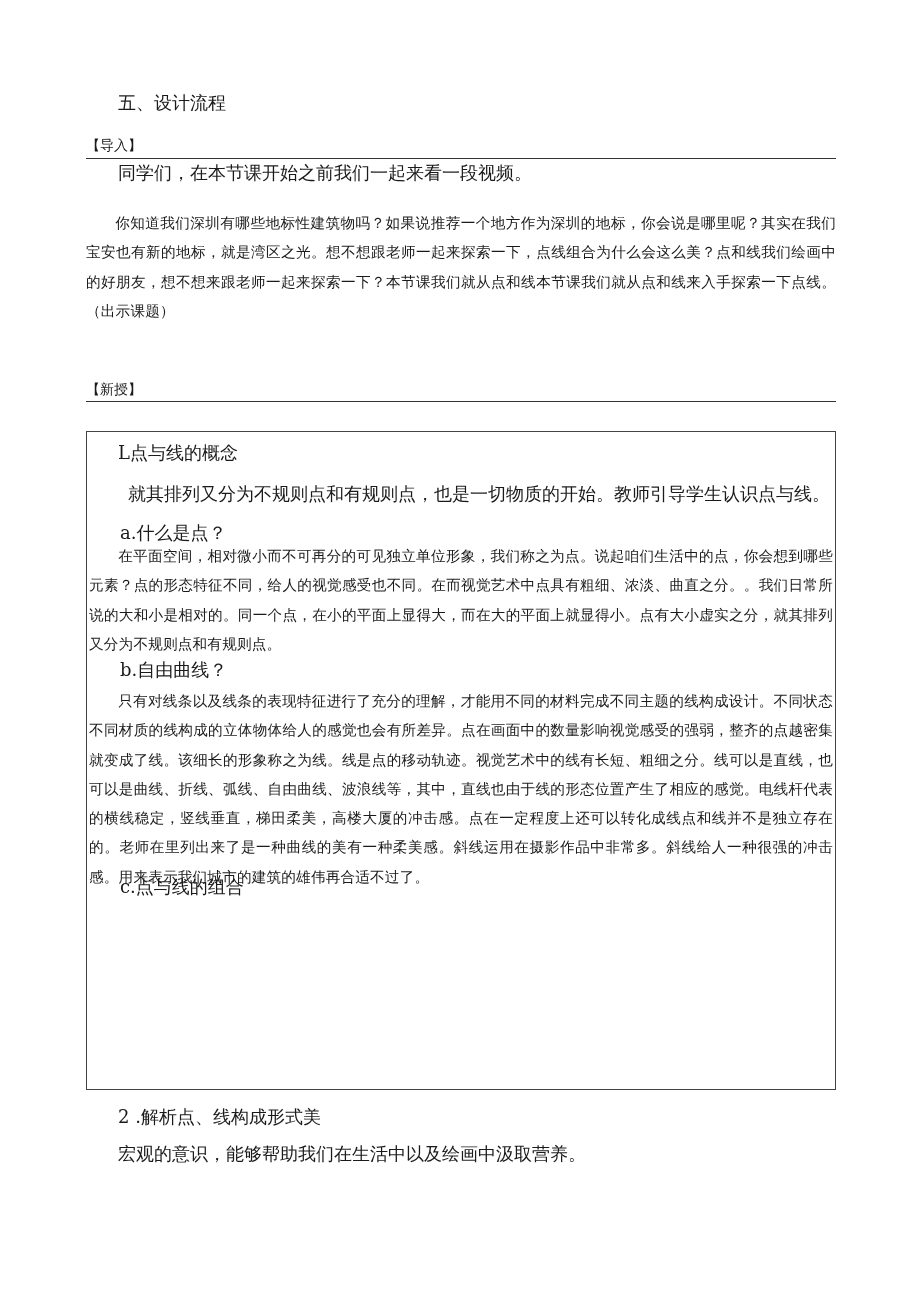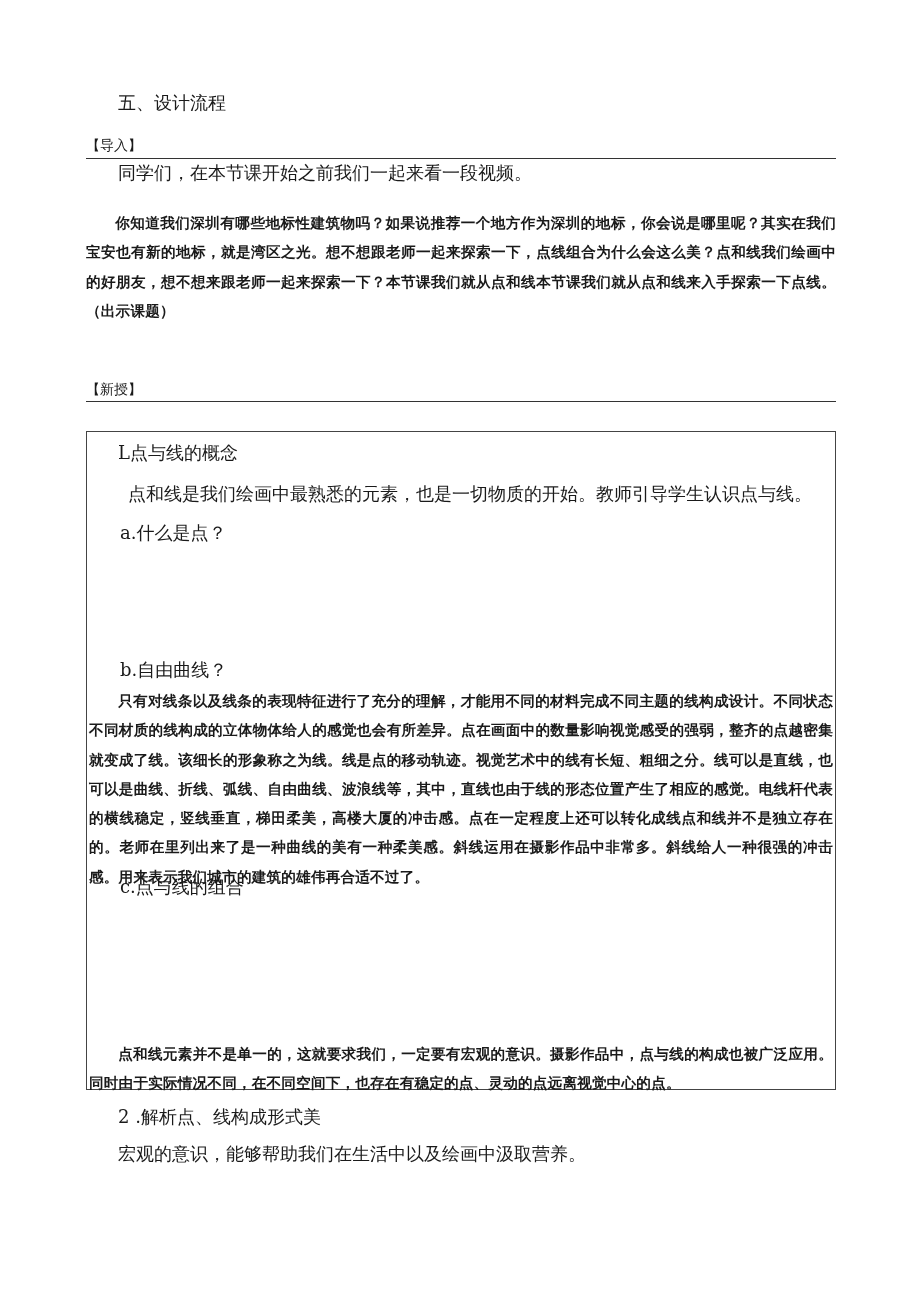--- a/index.html
+++ b/index.html
@@ -13,45 +13,45 @@
   .para {
     position: absolute; font-size: 14.6px; line-height: 29.3px;
     text-align: justify; text-align-last: left; letter-spacing: 0.2px;
   }
   .rule { position: absolute; left: 86px; width: 750px; height: 0; border-top: 1.5px solid #333; }
   .center-head { position: absolute; left: 86px; width: 750px; text-align: left; font-size: 14px; }
   .box {
     position: absolute; left: 86px; top: 431px; width: 748px; height: 657px;
     border: 1.5px solid #444;
   }
-  .indent { text-indent: 2em; font-weight: bold; }
+  .indent { text-indent: 2em; }
 </style>
 </head>
 <body>
 
 <div>
 
   <div class="abs txt" style="left:118px; top:96px;">五、设计流程</div>
 
   <div class="center-head" style="top:137px;">【导入】</div>
   <div class="rule" style="top:158px;"></div>
 
   <div class="abs txt" style="left:118px; top:166px;">同学们，在本节课开始之前我们一起来看一段视频。</div>
 
   <div class="para indent" style="left:86px; top:208px; width:750px;">你知道我们深圳有哪些地标性建筑物吗？如果说推荐一个地方作为深圳的地标，你会说是哪里呢？其实在我们宝安也有新的地标，就是湾区之光。想不想跟老师一起来探索一下，点线组合为什么会这么美？点和线我们绘画中的好朋友，想不想来跟老师一起来探索一下？本节课我们就从点和线本节课我们就从点和线来入手探索一下点线。（出示课题）</div>
 
   <div class="center-head" style="top:381px;">【新授】</div>
   <div class="rule" style="top:401px;"></div>
 
   <div class="box">
     <div class="abs txt" style="left:31px; top:14px;">L点与线的概念</div>
-    <div class="abs txt" style="left:41px; top:55px;">点和线是我们绘画中最熟悉的元素，也是一切物质的开始。教师引导学生认识点与线。</div>
+    <div class="abs txt" style="left:41px; top:55px;">就其排列又分为不规则点和有规则点，也是一切物质的开始。教师引导学生认识点与线。</div>
     <div class="abs txt" style="left:33px; top:94px;">a.什么是点？</div>
+    <div class="para indent" style="left:2px; top:109px; width:744px;">在平面空间，相对微小而不可再分的可见独立单位形象，我们称之为点。说起咱们生活中的点，你会想到哪些元素？点的形态特征不同，给人的视觉感受也不同。在而视觉艺术中点具有粗细、浓淡、曲直之分。。我们日常所说的大和小是相对的。同一个点，在小的平面上显得大，而在大的平面上就显得小。点有大小虚实之分，就其排列又分为不规则点和有规则点。</div>
     <div class="abs txt" style="left:33px; top:231px;">b.自由曲线？</div>
     <div class="para indent" style="left:2px; top:254px; width:744px;">只有对线条以及线条的表现特征进行了充分的理解，才能用不同的材料完成不同主题的线构成设计。不同状态不同材质的线构成的立体物体给人的感觉也会有所差异。点在画面中的数量影响视觉感受的强弱，整齐的点越密集就变成了线。该细长的形象称之为线。线是点的移动轨迹。视觉艺术中的线有长短、粗细之分。线可以是直线，也可以是曲线、折线、弧线、自由曲线、波浪线等，其中，直线也由于线的形态位置产生了相应的感觉。电线杆代表的横线稳定，竖线垂直，梯田柔美，高楼大厦的冲击感。点在一定程度上还可以转化成线点和线并不是独立存在的。老师在里列出来了是一种曲线的美有一种柔美感。斜线运用在摄影作品中非常多。斜线给人一种很强的冲击感。用来表示我们城市的建筑的雄伟再合适不过了。</div>
     <div class="abs txt" style="left:33px; top:448px;">c.点与线的组合</div>
-    <div class="para indent" style="left:2px; top:607px; width:744px;">点和线元素并不是单一的，这就要求我们，一定要有宏观的意识。摄影作品中，点与线的构成也被广泛应用。同时由于实际情况不同，在不同空间下，也存在有稳定的点、灵动的点远离视觉中心的点。</div>
   </div>
 
   <div class="abs txt" style="left:118px; top:1110px;">2 .解析点、线构成形式美</div>
   <div class="abs txt" style="left:118px; top:1147px;">宏观的意识，能够帮助我们在生活中以及绘画中汲取营养。</div>
 
 </div>
 
 </body></html>

